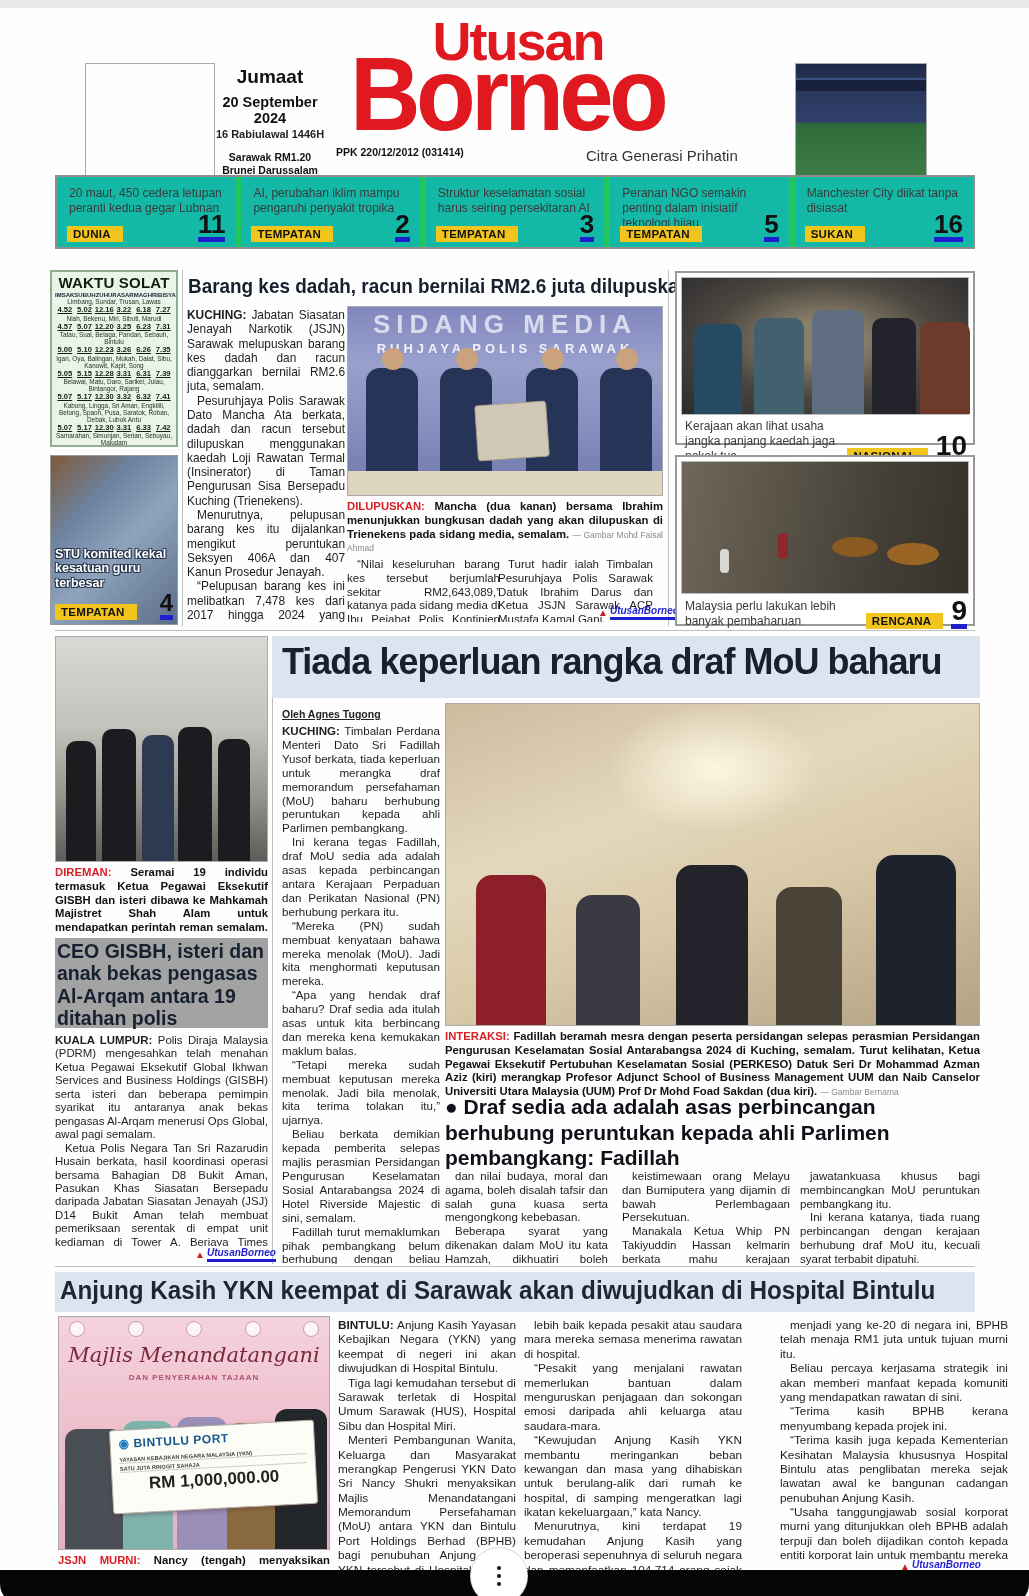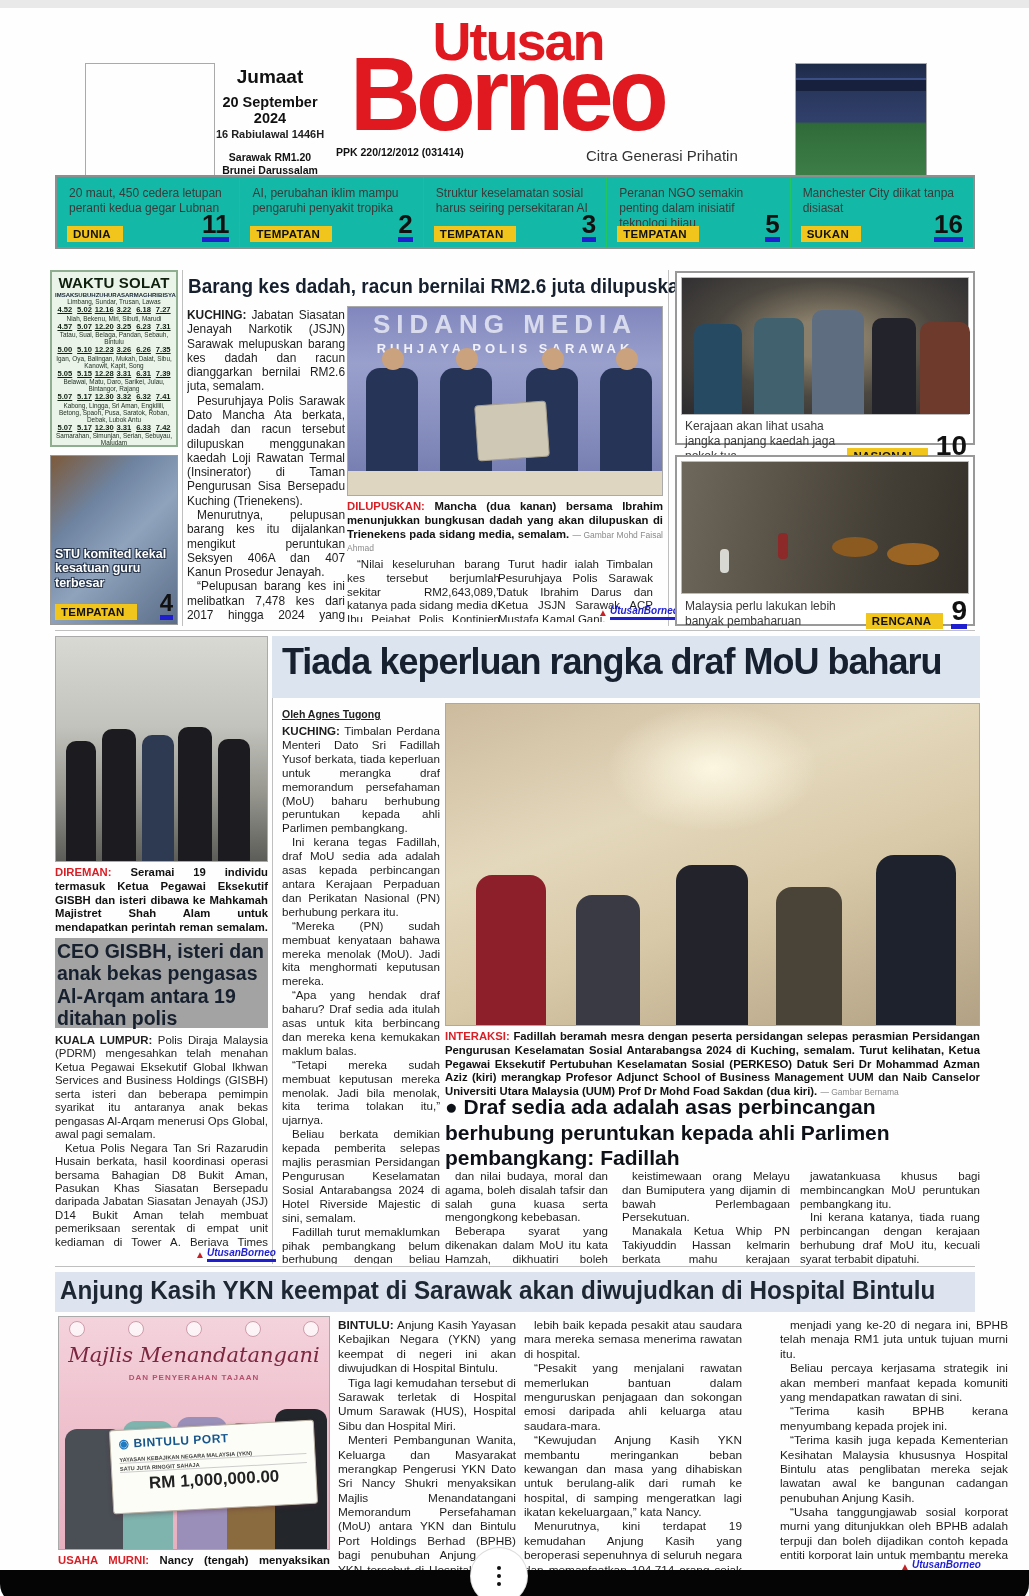--- a/index.html
+++ b/index.html
@@ -26,21 +26,21 @@
     radial-gradient(circle at 30% 80%, #e6e2d5 0 5px, transparent 6px),
     radial-gradient(circle at 75% 60%, #39513a 0 9px, transparent 10px),
     radial-gradient(circle at 20% 55%, #2c2c31 0 12px, #17171a 13px); }
   .football-photo { left:795px; top:55px; width:132px; height:113px;
     background:linear-gradient(#1d2a47 0%, #27355a 18%, #31406b 52%, #2f6b3a 54%, #3d7d46 100%); }
   .football-photo .adboard { position:absolute; top:14px; left:0; right:0; height:13px; background:#17203d; border-top:2px solid #3b4f86; }
 
   
   .band { left:55px; top:167px; width:920px; height:74px; border:2px solid #8e8e8e; background:#14b8a6; display:flex; }
   .tcell { flex:1; position:relative; padding:9px 10px 6px 12px; }
-  .tcell + .tcell { border-left:1px solid #22c55e; }
+  .tcell + .tcell { border-left:6px solid #22c55e; }
   .ttext { font-size:12px; line-height:1.25; color:#3a3a3a; }
   .tag-row { position:absolute; left:10px; right:10px; bottom:5px; display:flex; align-items:flex-end; justify-content:space-between; }
   .tag { background:#f2c51d; color:#111; font-size:11.5px; font-weight:800; padding:2px 12px 2px 6px; letter-spacing:.3px; }
   .num { font-size:26px; font-weight:800; color:#111; line-height:.9; border-bottom:5px solid #1f1fd0; padding-bottom:1px; }
 
   
   .vrule { position:absolute; width:1px; background:#bfbfbf; }
   .hrule { position:absolute; height:1px; background:#bfbfbf; }
 
   
@@ -462,21 +462,21 @@
     <div class="yk-fig" style="left:216px; width:52px; height:140px; background:#23262b;"></div>
     <div class="cheque">
       <div class="cq-brand">BINTULU PORT</div>
       <div class="cq-payee">YAYASAN KEBAJIKAN NEGARA MALAYSIA (YKN)</div>
       <div class="cq-words">SATU JUTA RINGGIT SAHAJA</div>
       <div class="cq-amount">RM 1,000,000.00</div>
     </div>
   </div>
 
   <div class="abs caption ykn-caption">
-    <span class="cap-lead">USAHA MURNI:</span>
+    <span class="cap-lead">JSJN MURNI:</span>
     <span>Nancy (tengah) menyaksikan penyerahan replika cek tajaan BPHB daripada Ruslan kepada Nordina.</span>
   </div>
 
   <div class="ykn-col bodytext" style="left:338px; width:178px; height:278px;">
     <p class="p-first"><span class="lead">BINTULU:</span> <span>Anjung Kasih Yayasan Kebajikan Negara (YKN) yang keempat di negeri ini akan diwujudkan di Hospital Bintulu.</span></p>
     <div class="paras">
         <p>Tiga lagi kemudahan tersebut di Sarawak terletak di Hospital Umum Sarawak (HUS), Hospital Sibu dan Hospital Miri.</p>
         <p>Menteri Pembangunan Wanita, Keluarga dan Masyarakat merangkap Pengerusi YKN Dato Sri Nancy Shukri menyaksikan Majlis Menandatangani Memorandum Persefahaman (MoU) antara YKN dan Bintulu Port Holdings Berhad (BPHB) bagi penubuhan Anjung Kasih YKN tersebut di Hospital Bintulu, semalam.</p>
         <p>YKN diwakili Ketua Pegawai Eksekutif (CEO) Nordina Haron, manakala BPHB diwakili CEO Ruslan Abdul Ghani.</p>
       </div>

